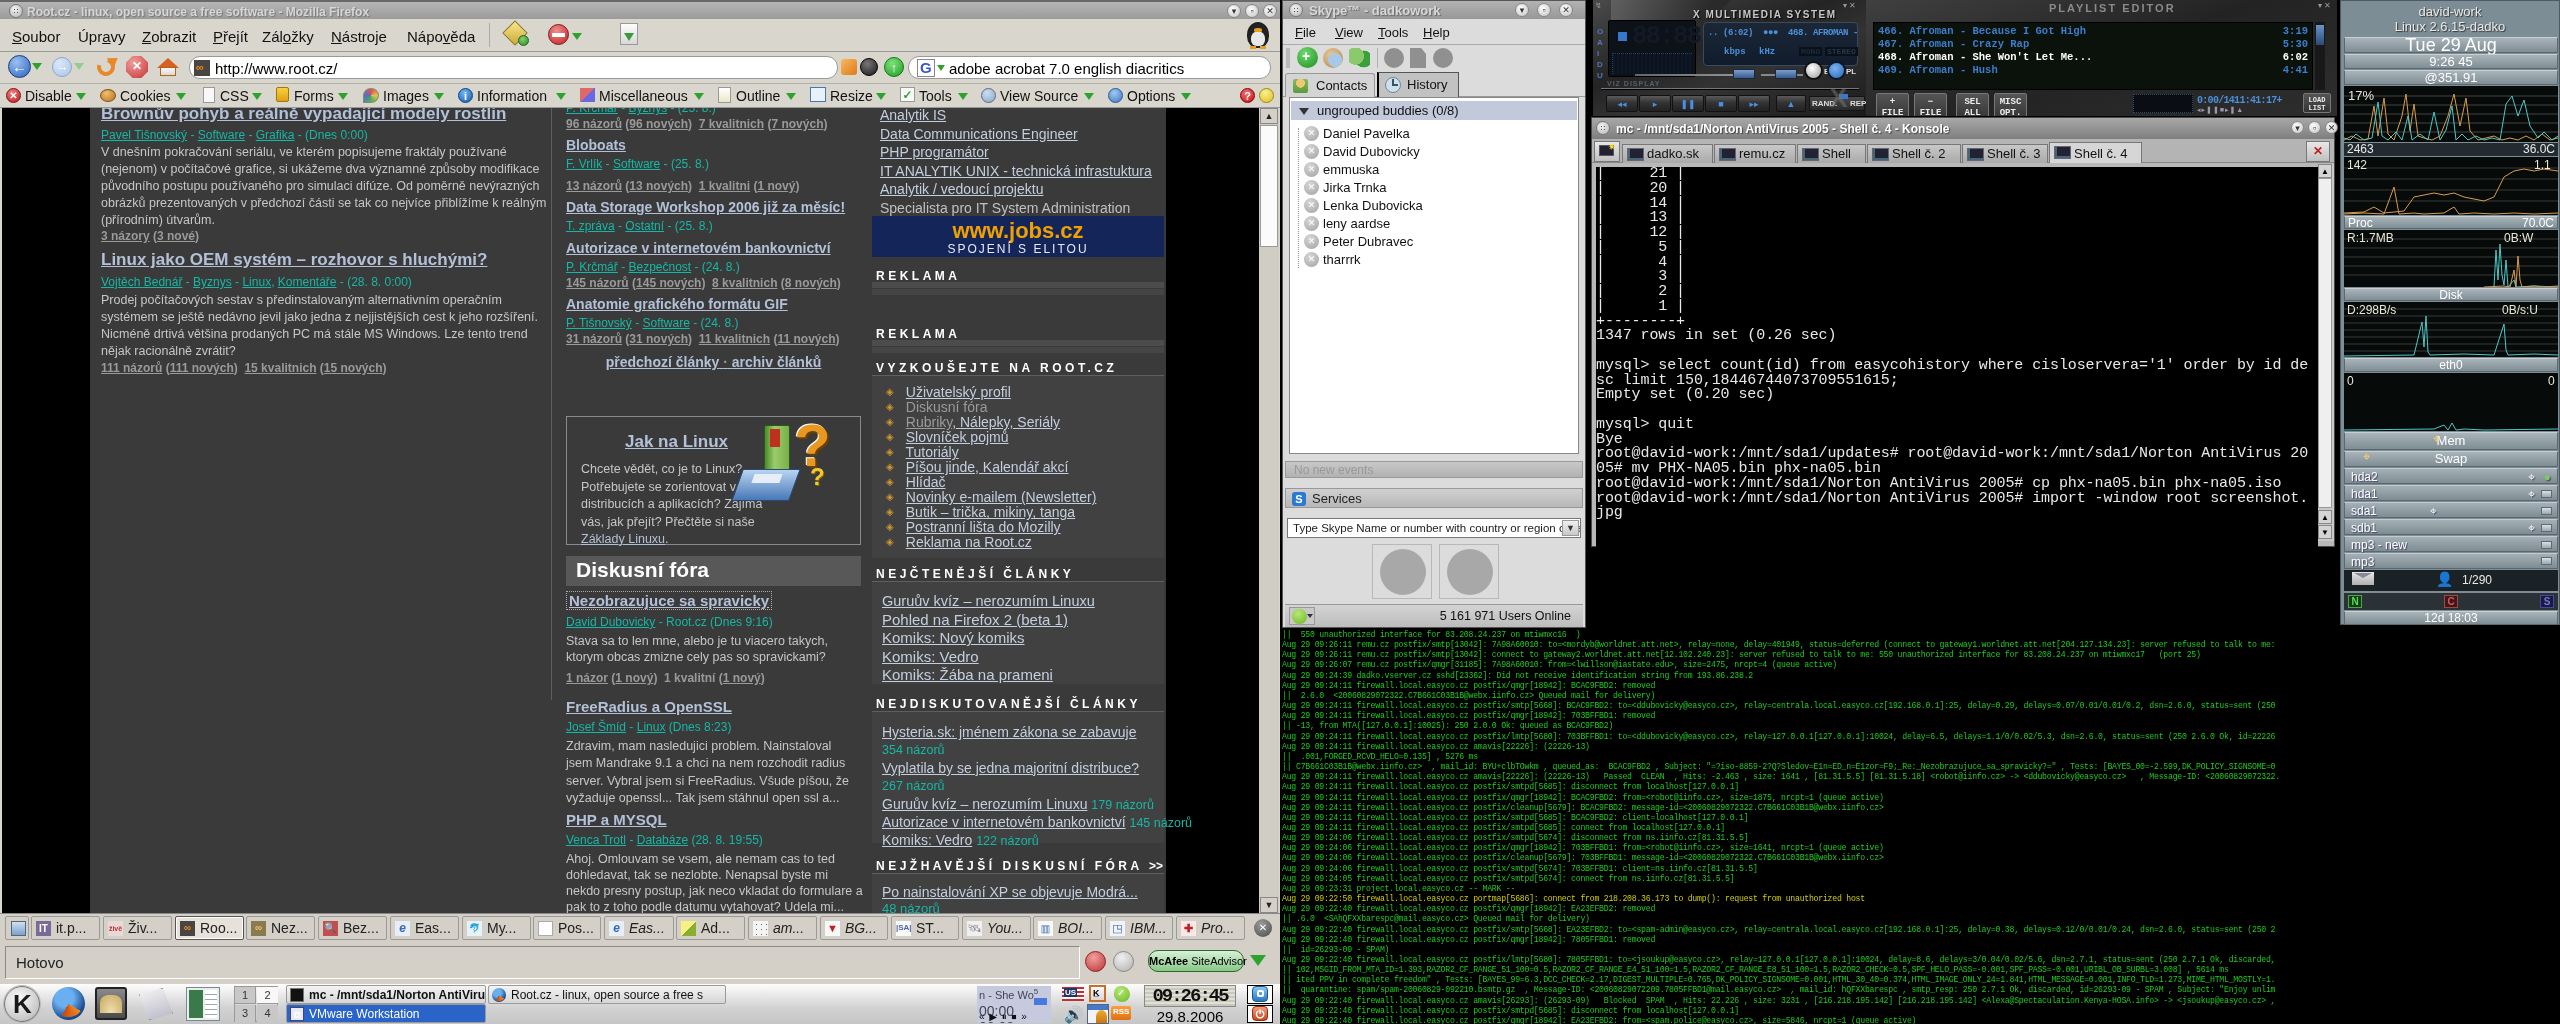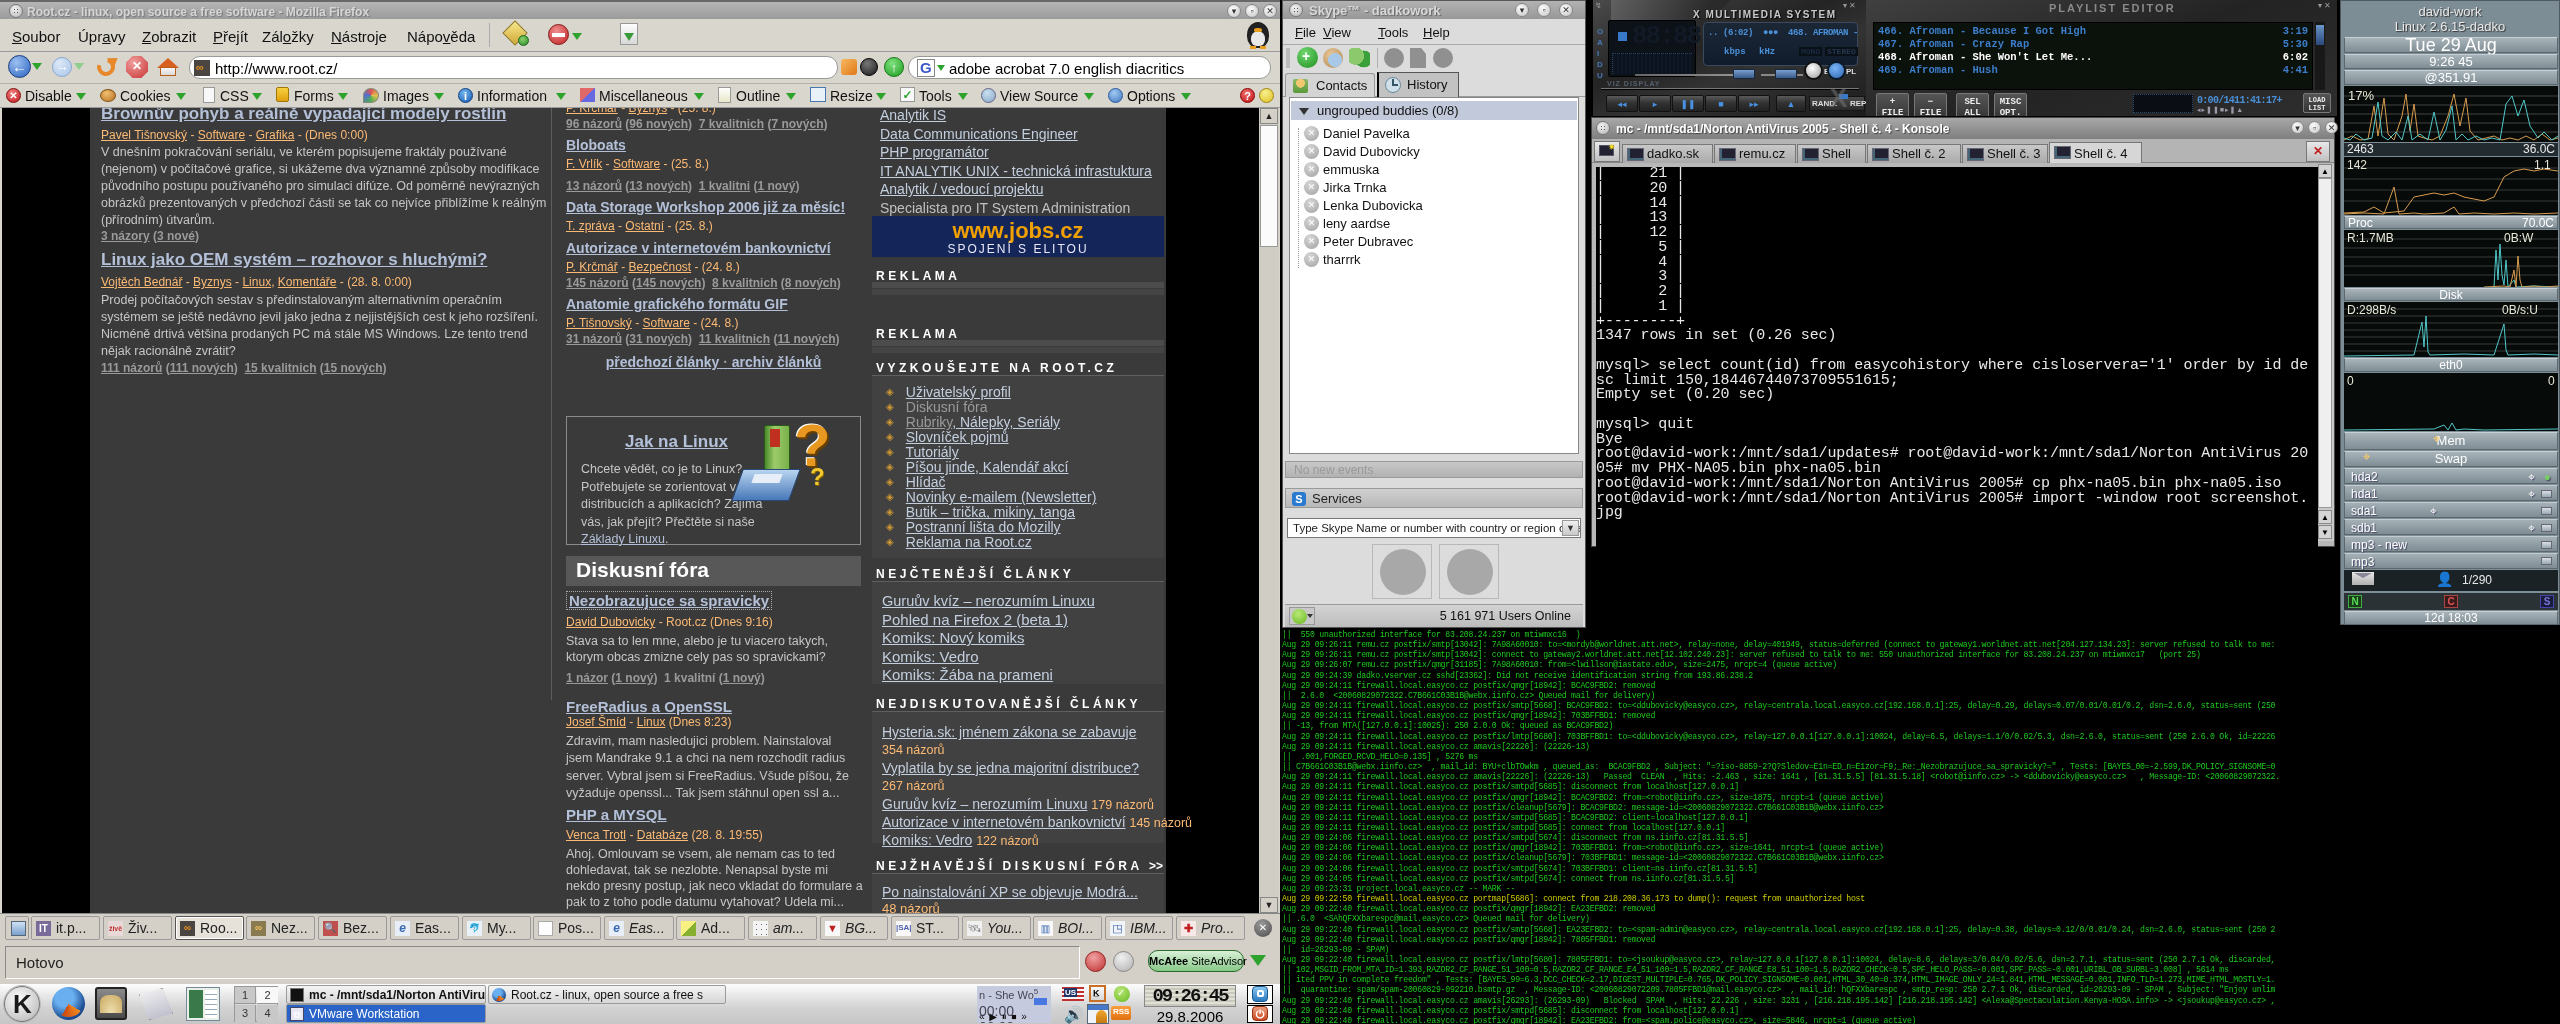--- a/index.html
+++ b/index.html
@@ -15,21 +15,21 @@
 #ffnav{left:0;top:52px;width:1280px;height:32px;background:#d9d6cd;border-bottom:1px solid #b5b2aa}
 #ffdev{left:0;top:84px;width:1280px;height:24px;background:#d9d6cd;border-bottom:1px solid #9a9a9a;font-size:14px;color:#111}
 #ffdev span.lb{position:absolute;top:4px}
 .garr{position:absolute;width:0;height:0;border-left:5px solid transparent;border-right:5px solid transparent;border-top:7px solid #2da32d}
 
 #ffcontent{left:2px;top:108px;width:1257px;height:805px;background:#000;overflow:hidden}
 #page{position:absolute;left:88px;top:0;width:1076px;height:805px;background:#3a3a3a}
 #ffscroll{left:1259px;top:108px;width:20px;height:805px;background:#d0cdc5}
 
 .hl{color:#b3c0d8;font-weight:bold;text-decoration:underline}
-.meta{color:#fdba74;font-size:12px}
+.meta{color:#14b8a6;font-size:12px}
 .meta u{text-decoration:underline}
 .body{color:#c6c6c6;font-size:12.5px;line-height:17px}
 .cnt{color:#9a9a9a;font-size:12px;font-weight:bold}
 .cnt u{text-decoration:underline}
 .sech{color:#fff;font-weight:bold;font-size:12px;letter-spacing:3.5px}
 .box3{background:#414141;border-top:1px solid #5f5f5f}
 .ll{color:#c3cede;text-decoration:underline;font-size:14px}
 .dia{color:#cc9633;font-size:10px;display:inline-block;width:12px;height:11px;line-height:11px;overflow:hidden;vertical-align:0px}
 
 #fftabs{left:0;top:913px;width:1280px;height:28px;background:#d4d0c8;border-top:1px solid #888}
@@ -213,21 +213,21 @@
       <div style="position:absolute;left:243px;top:46px;font-size:24px;font-weight:bold;color:#f0c830;text-shadow:1px 1px 0 #806000">?</div>
     </div>
 
     <div class="ab" style="left:476px;top:448px;width:295px;height:30px;background:#585858;color:#fff;font-size:21px;font-weight:bold;padding:2px 0 0 10px">Diskusní fóra</div>
     <div class="ab" style="left:476px;top:483px;width:295px">
       <div class="hl" style="font-size:15px;display:inline-block;border:1px dotted #aaa;padding:0 2px">Nezobrazujuce sa spravicky</div>
       <div class="meta" style="margin-top:5px"><u>David Dubovicky</u> - Root.cz (Dnes 9:16)</div>
       <div class="body" style="margin-top:4px;font-size:12.5px;line-height:16px;white-space:nowrap">Stava sa to len mne, alebo je tu viacero takych,<br>ktorym obcas zmizne cely pas so spravickami?</div>
       <div class="cnt" style="margin-top:6px"><u>1 názor</u> (<u>1 nový</u>)&nbsp; 1 kvalitní (<u>1 nový</u>)</div>
       <div class="hl" style="font-size:15px;margin-top:13px">FreeRadius a OpenSSL</div>
-      <div class="meta" style=""><u>Josef Šmíd</u> - <u>Linux</u> (Dnes 8:23)</div>
+      <div class="meta" style="margin-top:5px"><u>Josef Šmíd</u> - <u>Linux</u> (Dnes 8:23)</div>
       <div class="body" style="margin-top:4px;font-size:12.5px;line-height:17.3px;white-space:nowrap">Zdravim, mam nasledujici problem. Nainstaloval<br>jsem Mandrake 9.1 a chci na nem rozchodit radius<br>server. Vybral jsem si FreeRadius. Všude píšou, že<br>vyžaduje openssl... Tak jsem stáhnul open ssl a...</div>
       <div class="hl" style="font-size:15px;margin-top:4px">PHP a MYSQL</div>
       <div class="meta" style="margin-top:5px"><u>Venca Trotl</u> - <u>Databáze</u> (28. 8. 19:55)</div>
       <div class="body" style="margin-top:4px;font-size:12.5px;line-height:16px;white-space:nowrap">Ahoj. Omlouvam se vsem, ale nemam cas to ted<br>dohledavat, tak se nezlobte. Nenapsal byste mi<br>nekdo presny postup, jak neco vkladat do formulare a<br>pak to z toho podle datumu vytahovat? Udela mi...</div>
     </div>
 
     <div class="ab" style="left:790px;top:-2px;width:284px;line-height:18.6px;font-size:14px;white-space:nowrap">
       <span class="ll">Analytik IS</span><br>
       <span class="ll">Data Communications Engineer</span><br>
       <span class="ll">PHP programátor</span><br>
@@ -430,21 +430,21 @@
 <div class="ab" id="skype">
   <div style="position:absolute;left:0;top:0;width:302px;height:18px;background:linear-gradient(#b2b2b2,#989898)">
     <div class="appico" style="left:6px;top:2px"></div>
     <span style="position:absolute;left:26px;top:2px;font-size:13px;font-weight:bold;color:#d8d8d8;text-shadow:1px 1px 1px #666">Skype™ - dadkowork</span>
     <div class="winbtn" style="left:232px;top:2px">▾</div>
     <div class="winbtn" style="left:254px;top:2px">▫</div>
     <div class="winbtn" style="left:276px;top:2px">✕</div>
   </div>
   <div style="position:absolute;left:0;top:18px;width:302px;height:26px;background:#dcdcdc;border-bottom:1px solid #aaa;font-size:13px;color:#111">
     <span style="position:absolute;left:12px;top:6px"><u>F</u>ile</span>
-    <span style="position:absolute;left:40px;top:6px"><u>V</u>iew</span>
+    <span style="position:absolute;left:52px;top:6px"><u>V</u>iew</span>
     <span style="position:absolute;left:95px;top:6px"><u>T</u>ools</span>
     <span style="position:absolute;left:140px;top:6px"><u>H</u>elp</span>
   </div>
   <div style="position:absolute;left:0;top:44px;width:302px;height:26px;background:#dcdcdc">
     <div style="position:absolute;left:3px;top:3px;width:4px;height:20px;border-left:2px solid #bbb;border-right:2px solid #bbb"></div>
     <div style="position:absolute;left:14px;top:2px;width:21px;height:21px;border-radius:50%;background:radial-gradient(circle at 38% 30%,#70d870,#1e8e1e)">
         <span style="position:absolute;left:5px;top:1px;color:#fff;font-weight:bold;font-size:14px">+</span>
       </div>
     <div style="position:absolute;left:40px;top:3px;width:20px;height:20px;border-radius:50%;background:radial-gradient(circle at 60% 60%,#a8c8e8 40%,transparent 42%),radial-gradient(circle at 40% 35%,#e8c898,#b08850)"></div>
     <div style="position:absolute;left:66px;top:3px;width:21px;height:20px;background:radial-gradient(circle at 30% 40%,#8cc86c 45%,transparent 47%),radial-gradient(circle at 70% 55%,#3aa03a 45%,transparent 47%)"></div>

